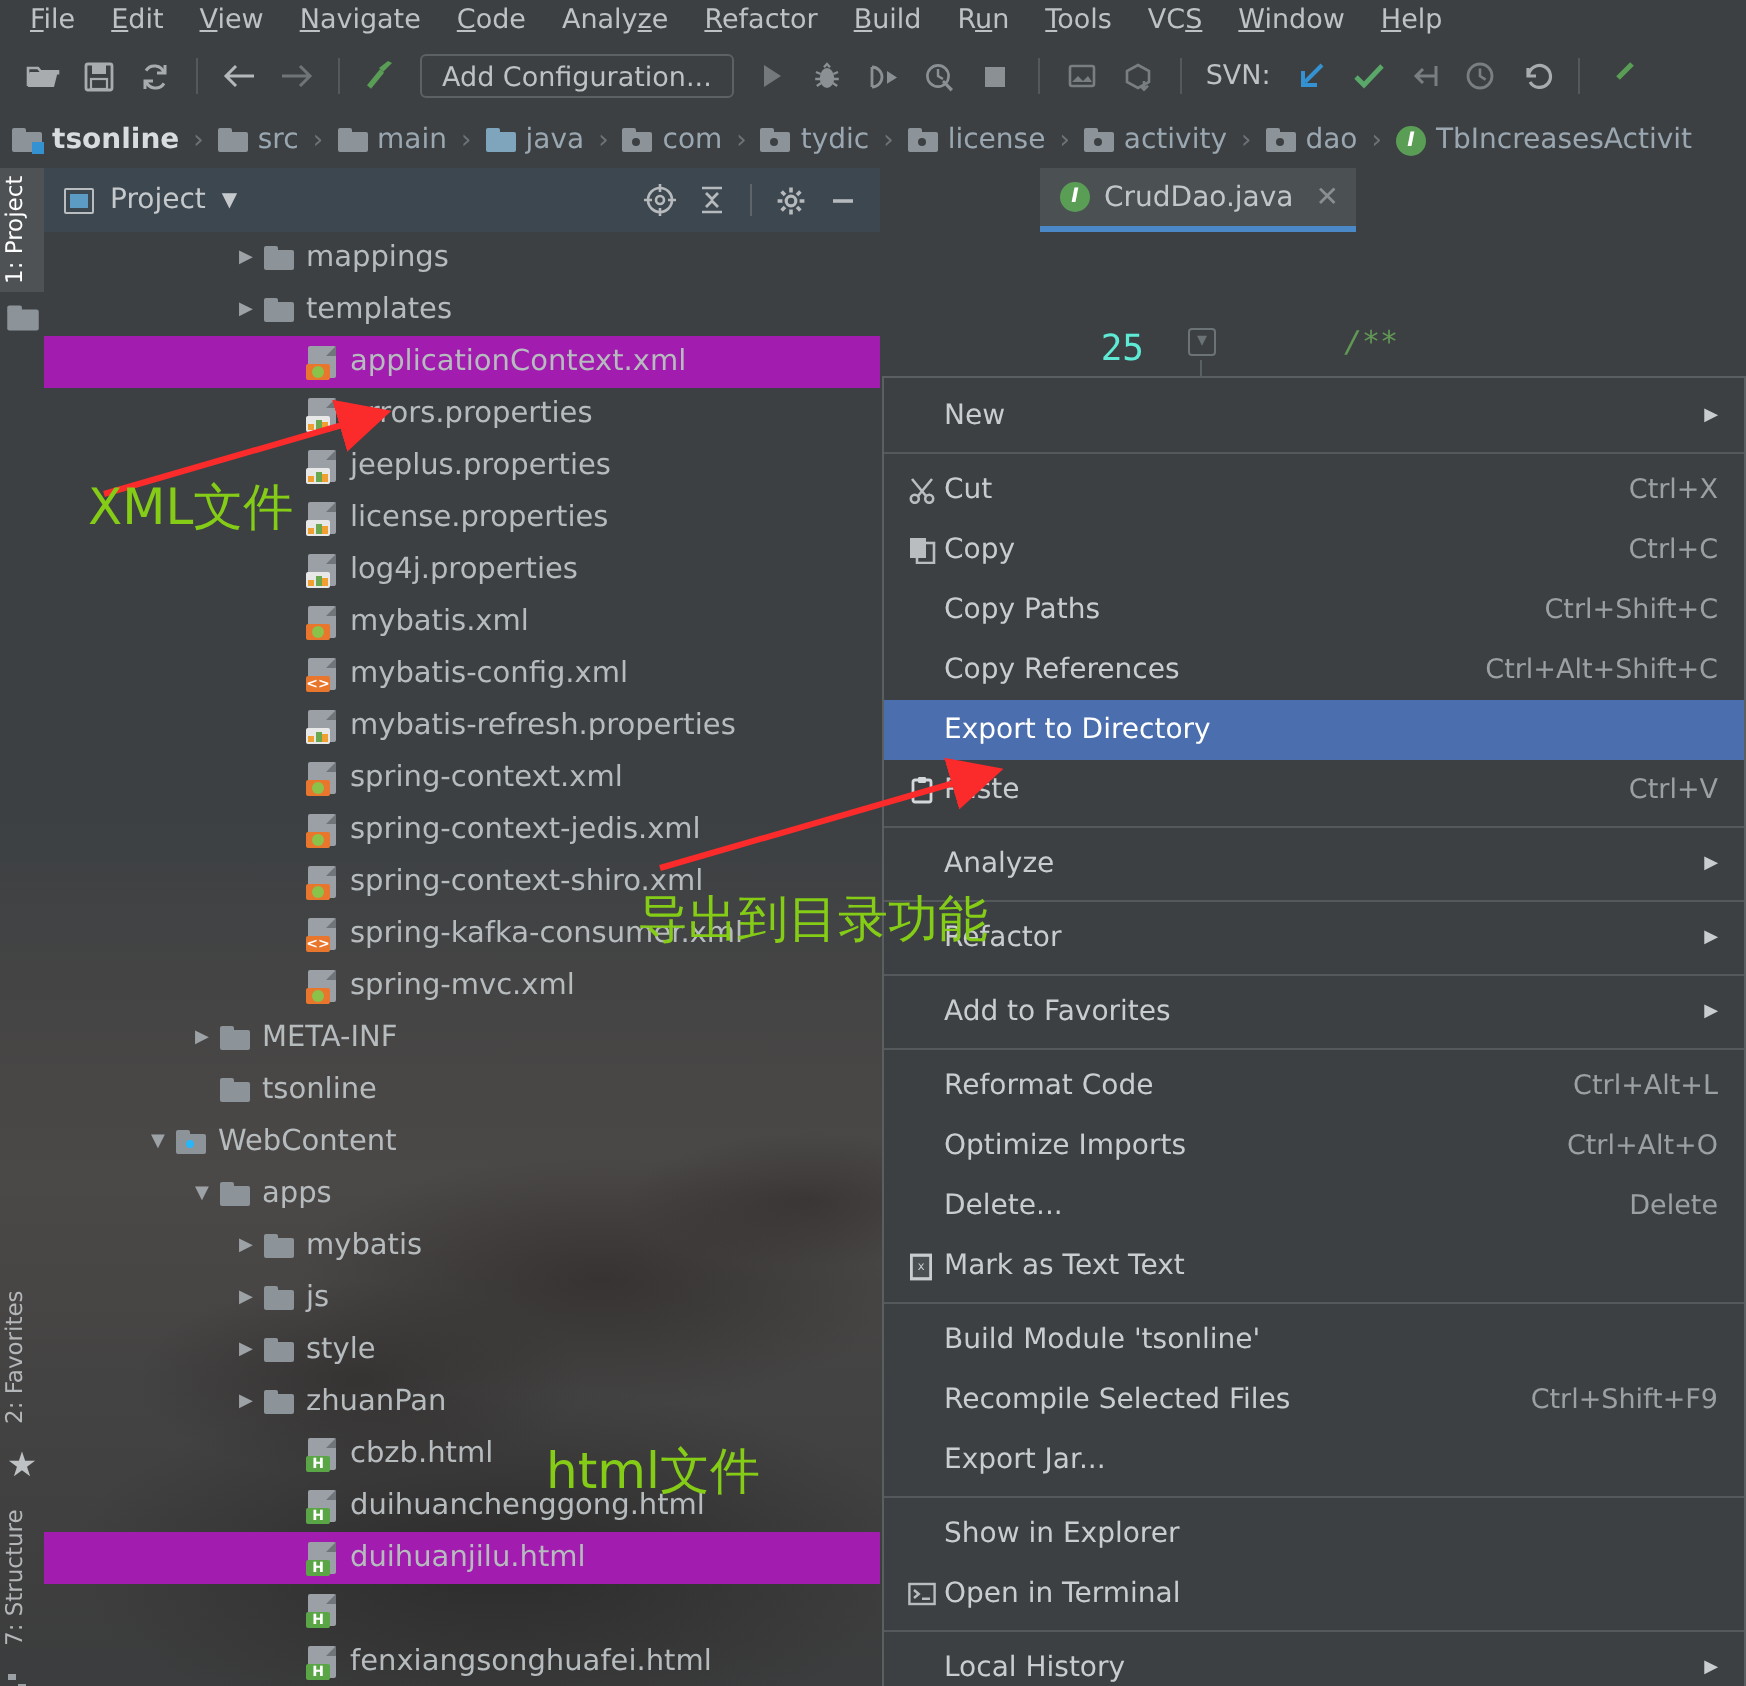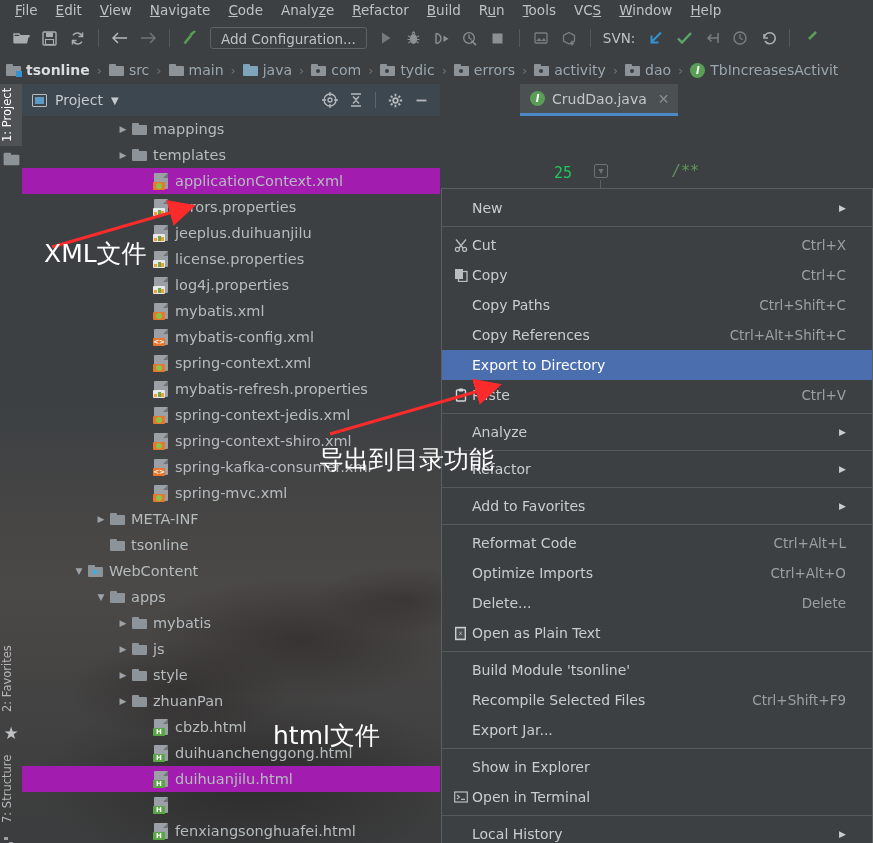--- a/index.html
+++ b/index.html
@@ -197,21 +197,21 @@
     border-bottom: 3px solid #4a88c7;
   }
   .etab .close { color: #8a8e91; font-size: 14px; margin-left: 4px; }
   .gutter {
     position: absolute; left: 0; top: 32px; width: 353px; height: 727px;
     background: transparent;
   }
   .lnum {
     position: absolute; left: 16px; width: 36px; text-align: right;
     font-family: "DejaVu Sans Mono", "Liberation Mono", monospace;
-    font-size: 15px; color: #22c55e;
+    font-size: 18px; color: #5eead4;
   }
   .foldmark {
     position: absolute; left: 74px; width: 14px; height: 14px;
     border: 1px solid #6c7376; border-radius: 2px;
     display:flex; align-items:center; justify-content:center;
     color:#6c7376; font-size:10px; line-height:1;
   }
   .foldline { position:absolute; left: 80px; width:1px; background:#5a6164; }
   .codeline {
     position: absolute;
@@ -227,32 +227,32 @@
     border: 1px solid #5a5f62;
     z-index: 20;
     padding: 4px 0 0 0;
     font-size: 14px;
     overflow: hidden;
   }
   .ctxrow {
     position: relative;
     height: 30px; display: flex; align-items: center;
     color: #c9cdd0;
-    padding-left: 8px; padding-right: 26px;
+    padding-left: 8px; padding-right: 13px;
   }
   .ctxrow.hl { background: #4b6eaf; color: #ffffff; }
   .ctx-ico { width: 22px; height: 20px; display:flex; align-items:center; justify-content:center; flex:none; color:#b9bdc0; }
   .ctx-label { flex: 1; white-space: nowrap; }
   .ctx-accel { color: #9ba0a3; font-size: 13.5px; white-space: nowrap; margin-left: 16px; }
   .ctx-arrow { margin-left: 14px; color: #c9cdd0; font-size: 9px; }
   .ctxsep { height: 1px; background: #55595c; margin: 3px 0; }
 
   
   .annot {
-    position: absolute; color: #ffffff; font-size: 25px;
+    position: absolute; color: #84cc16; font-size: 25px;
     font-family: "DejaVu Sans", "Liberation Sans", sans-serif;
     z-index: 30; white-space: nowrap; pointer-events: none;
   }
   .arrowsvg { position: absolute; z-index: 30; pointer-events: none; }
 </style>
 </head>
 <body>
 
 <div id="app">
 
@@ -427,21 +427,21 @@
       <span class="ico-folder">
           <span class="dot"></span>
         </span>
       <span class="ctext">tydic</span>
     </div>
     <span class="crumb-sep">›</span>
     <div class="crumb">
       <span class="ico-folder">
           <span class="dot"></span>
         </span>
-      <span class="ctext">errors</span>
+      <span class="ctext">license</span>
     </div>
     <span class="crumb-sep">›</span>
     <div class="crumb">
       <span class="ico-folder">
           <span class="dot"></span>
         </span>
       <span class="ctext">activity</span>
     </div>
     <span class="crumb-sep">›</span>
     <div class="crumb">
@@ -562,21 +562,21 @@
           </span>
           <span class="tlabel">errors.properties</span>
         </div>
         <div class="trow">
           <span class="twist" style="margin-left: 116px;"></span>
           <span class="ticon">
             <span class="ico-file">
               <span class="badge props"></span>
             </span>
           </span>
-          <span class="tlabel">jeeplus.duihuanjilu</span>
+          <span class="tlabel">jeeplus.properties</span>
         </div>
         <div class="trow">
           <span class="twist" style="margin-left: 116px;"></span>
           <span class="ticon">
             <span class="ico-file">
               <span class="badge props"></span>
             </span>
           </span>
           <span class="tlabel">license.properties</span>
         </div>
@@ -604,33 +604,33 @@
             <span class="ico-file">
               <span class="badge xmlcode">&lt;&gt;</span>
             </span>
           </span>
           <span class="tlabel">mybatis-config.xml</span>
         </div>
         <div class="trow">
           <span class="twist" style="margin-left: 116px;"></span>
           <span class="ticon">
             <span class="ico-file">
+              <span class="badge props"></span>
+            </span>
+          </span>
+          <span class="tlabel">mybatis-refresh.properties</span>
+        </div>
+        <div class="trow">
+          <span class="twist" style="margin-left: 116px;"></span>
+          <span class="ticon">
+            <span class="ico-file">
               <span class="badge xmlspring"></span>
             </span>
           </span>
           <span class="tlabel">spring-context.xml</span>
-        </div>
-        <div class="trow">
-          <span class="twist" style="margin-left: 116px;"></span>
-          <span class="ticon">
-            <span class="ico-file">
-              <span class="badge props"></span>
-            </span>
-          </span>
-          <span class="tlabel">mybatis-refresh.properties</span>
         </div>
         <div class="trow">
           <span class="twist" style="margin-left: 116px;"></span>
           <span class="ticon">
             <span class="ico-file">
               <span class="badge xmlspring"></span>
             </span>
           </span>
           <span class="tlabel">spring-context-jedis.xml</span>
         </div>
@@ -854,21 +854,21 @@
         <span class="ctx-accel">Delete</span>
       </div>
       <div class="ctxrow">
         <span class="ctx-ico">
           <svg width="14" height="15" viewBox="0 0 14 15">
             <rect x="1" y="0.8" width="11" height="13.4" fill="#c9cdd0"></rect>
             <rect x="2.4" y="2.4" width="8.2" height="10.2" fill="#4a4f52"></rect>
             <text x="6.5" y="9" font-size="6" fill="#c9cdd0" text-anchor="middle" font-family="monospace">x</text>
           </svg>
         </span>
-        <span class="ctx-label">Open as Plain Text</span>
+        <span class="ctx-label">Mark as Text Text</span>
       </div>
       <div class="ctxsep"></div>
       <div class="ctxrow">
         <span class="ctx-ico"></span>
         <span class="ctx-label">Build Module 'tsonline'</span>
       </div>
       <div class="ctxrow">
         <span class="ctx-ico"></span>
         <span class="ctx-label">Recompile Selected Files</span>
         <span class="ctx-accel">Ctrl+Shift+F9</span>

